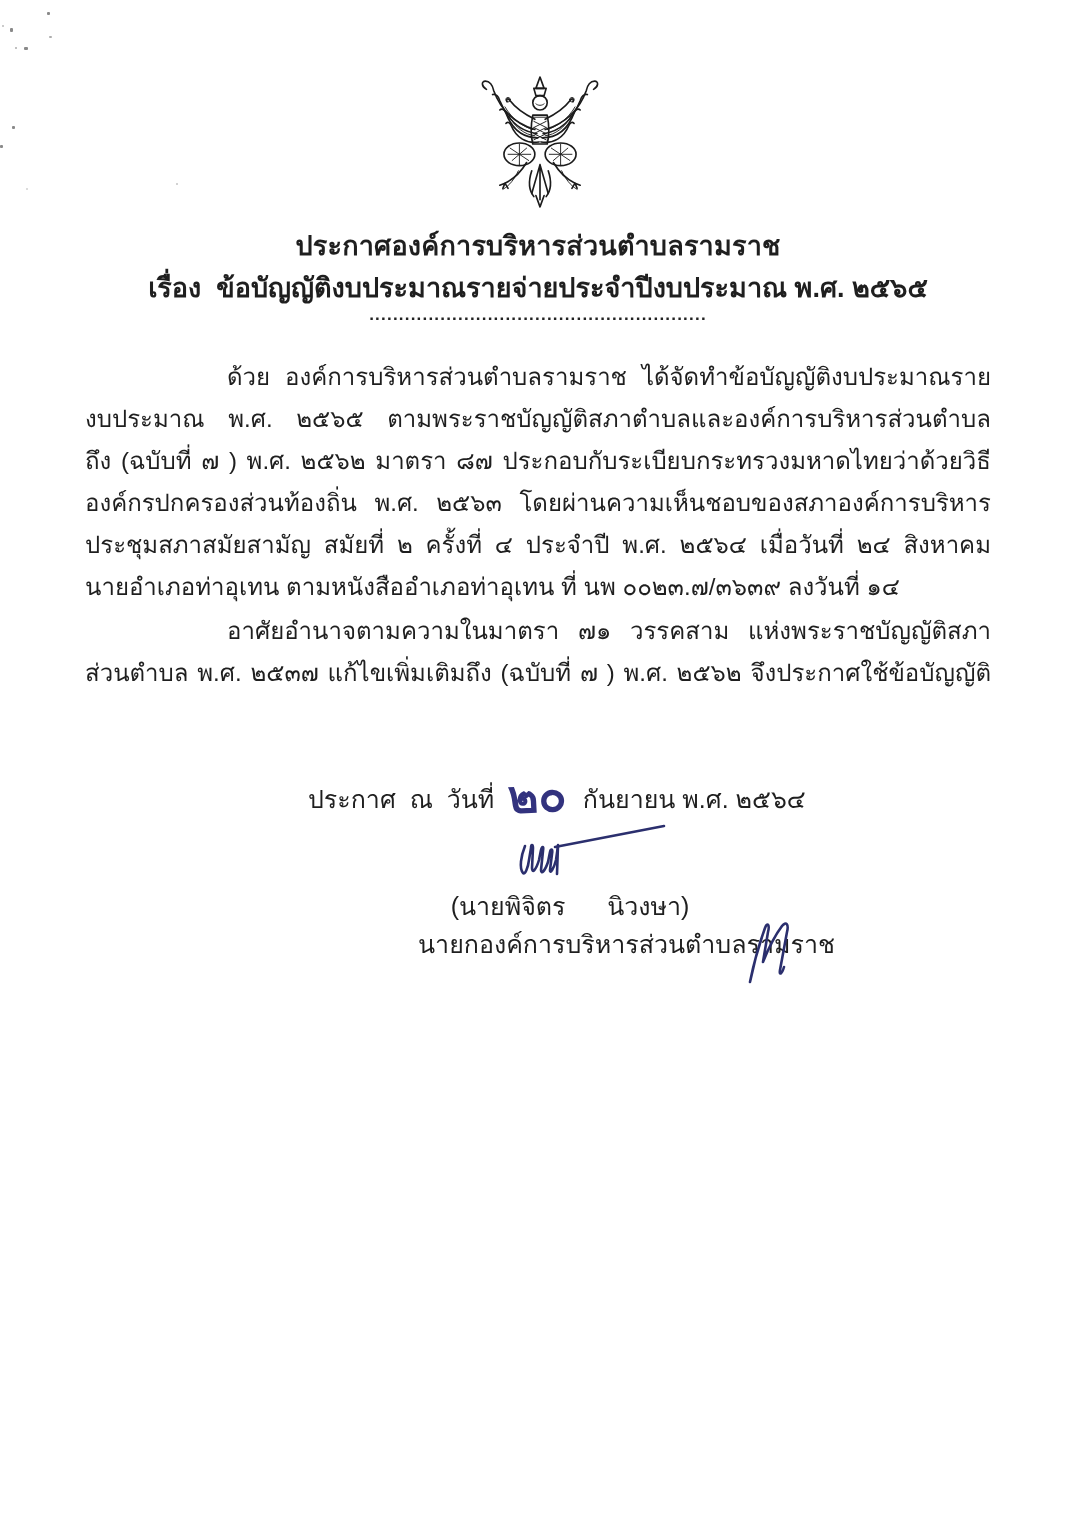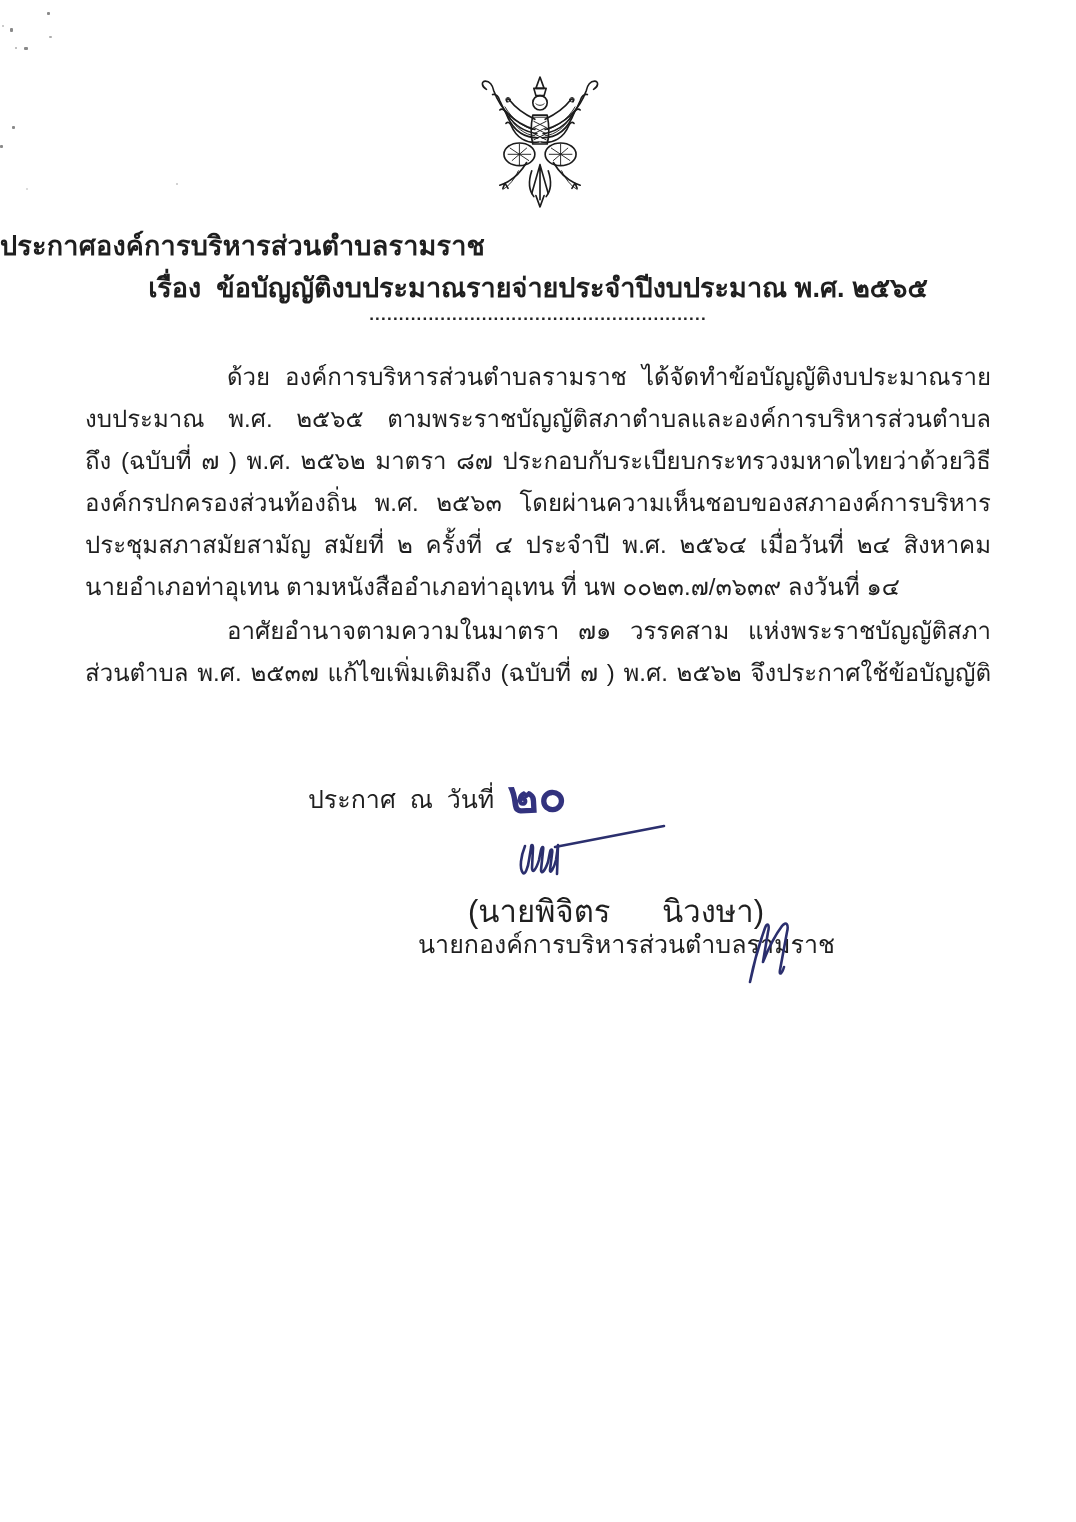--- a/index.html
+++ b/index.html
@@ -10,21 +10,21 @@
     margin:0 auto;
     font-family:"Liberation Sans","DejaVu Sans",sans-serif;
     color:#1f1f1f;
     overflow:hidden;
   }
   .speck{position:absolute;background:#8a8a8a;border-radius:1px;}
   .emblem{position:absolute;left:470px;top:76px;width:140px;height:136px;}
   .emblem svg{width:100%;height:100%;}
   .title{
     position:absolute;left:0;top:224px;width:1076px;
-    font-size:27px;font-weight:bold;
+    text-align:center;font-size:27px;font-weight:bold;
     letter-spacing:.2px;white-space:pre;
   }
   .subject{
     position:absolute;left:0;top:266px;width:1076px;
     text-align:center;font-size:27px;font-weight:bold;white-space:pre;
   }
   .dotted{
     position:absolute;left:0;top:305px;width:1076px;
     text-align:center;font-size:17px;font-weight:bold;
     letter-spacing:1.2px;color:#222;
@@ -46,22 +46,22 @@
     font-size:25px;white-space:pre;margin-top:43px;
   }
   .hand{color:#32327e;}
   .hand-day{
     font-size:46px;line-height:46px;font-weight:bold;
     margin:0 16px 0 14px;
     display:inline-block;transform:rotate(-3deg) translateY(-3px);
   }
   .sig-stroke{position:absolute;left:512px;top:818px;width:162px;height:66px;}
   .sig-name{
-    position:absolute;left:424px;top:886px;width:340px;
-    text-align:right;font-size:31px;white-space:pre;
+    position:absolute;left:400px;top:886px;width:340px;
+    text-align:center;font-size:25px;white-space:pre;
   }
   .sig-pos{
     position:absolute;left:418px;top:924px;width:340px;
     text-align:center;font-size:25px;white-space:pre;
   }
   .paraph{position:absolute;left:742px;top:916px;width:52px;height:70px;}
   svg .ink{stroke:#1c1c1c;fill:none;stroke-width:1.6;stroke-linecap:round;stroke-linejoin:round;}
   svg .ink-thin{stroke:#1c1c1c;fill:none;stroke-width:.9;stroke-linecap:round;}
   svg .pen{stroke:#2b2f6e;fill:none;stroke-width:2.6;stroke-linecap:round;stroke-linejoin:round;}
 </style>
@@ -133,20 +133,21 @@
   </div>
 
   <div class="para" style="top:610px;">
     <div class="pline indent">อาศัยอำนาจตามความในมาตรา ๗๑ วรรคสาม แห่งพระราชบัญญัติสภาตำบลและองค์การบริหาร</div>
     <div class="pline">ส่วนตำบล พ.ศ. ๒๕๓๗ แก้ไขเพิ่มเติมถึง (ฉบับที่ ๗ ) พ.ศ. ๒๕๖๒ จึงประกาศใช้ข้อบัญญัติองค์การบริหารส่วน</div>
   </div>
 
   <div class="promulgation">
     <span>ประกาศ  ณ  วันที่</span>
     <span class="hand hand-day">๒๐</span>
+    <span>กันยายน พ.ศ. ๒๕๖๔</span>
   </div>
 
   <div class="sig-stroke">
     <svg viewBox="0 0 162 66" xmlns="http://www.w3.org/2000/svg">
       <path class="pen" d="M13,28 C9,38 7,50 11,55 C13,57 16,50 17,42 L19,30 C19,26 21,26 21,30 L20,50 C20,56 24,52 27,42 L29,32 C30,28 32,28 31,33 L29,52 C29,57 33,53 36,44 L38,34 C39,30 41,31 40,36 L38,52 C38,57 42,50 44,42 L46,28"></path>
       <path class="pen" d="M46,27 L45,56"></path>
       <path class="pen" d="M43,29 L152,8"></path>
     </svg>
   </div>
 

